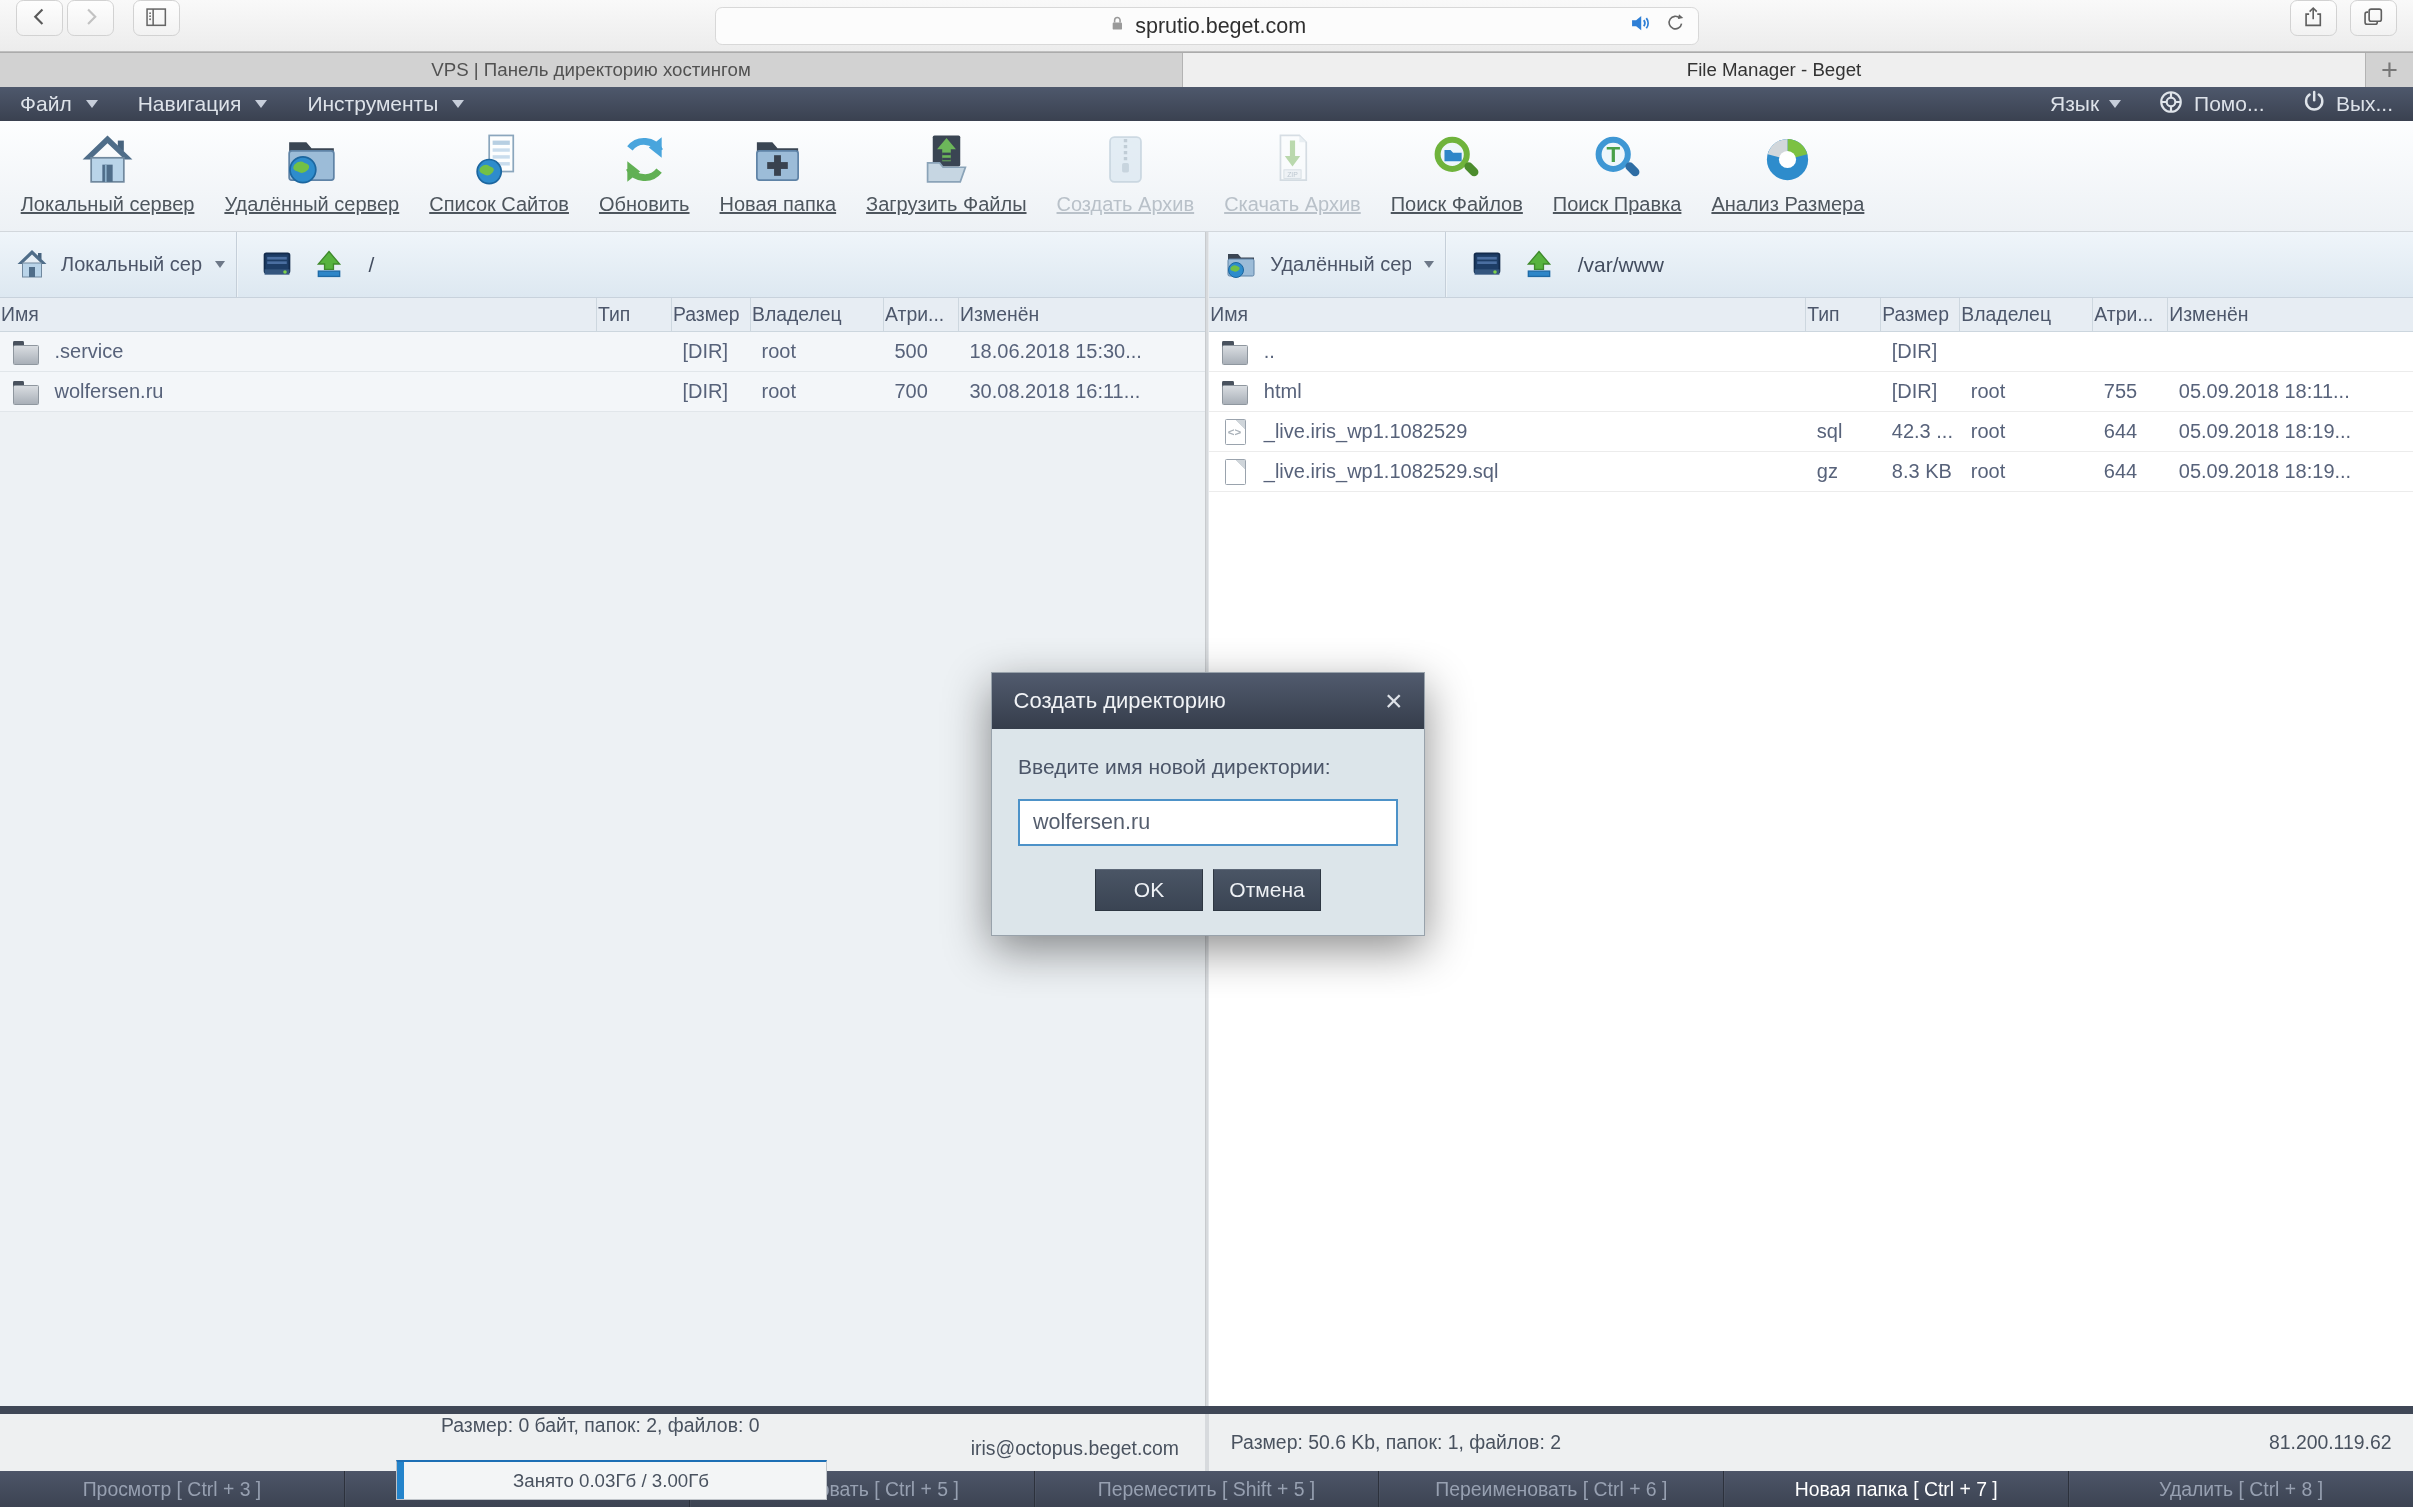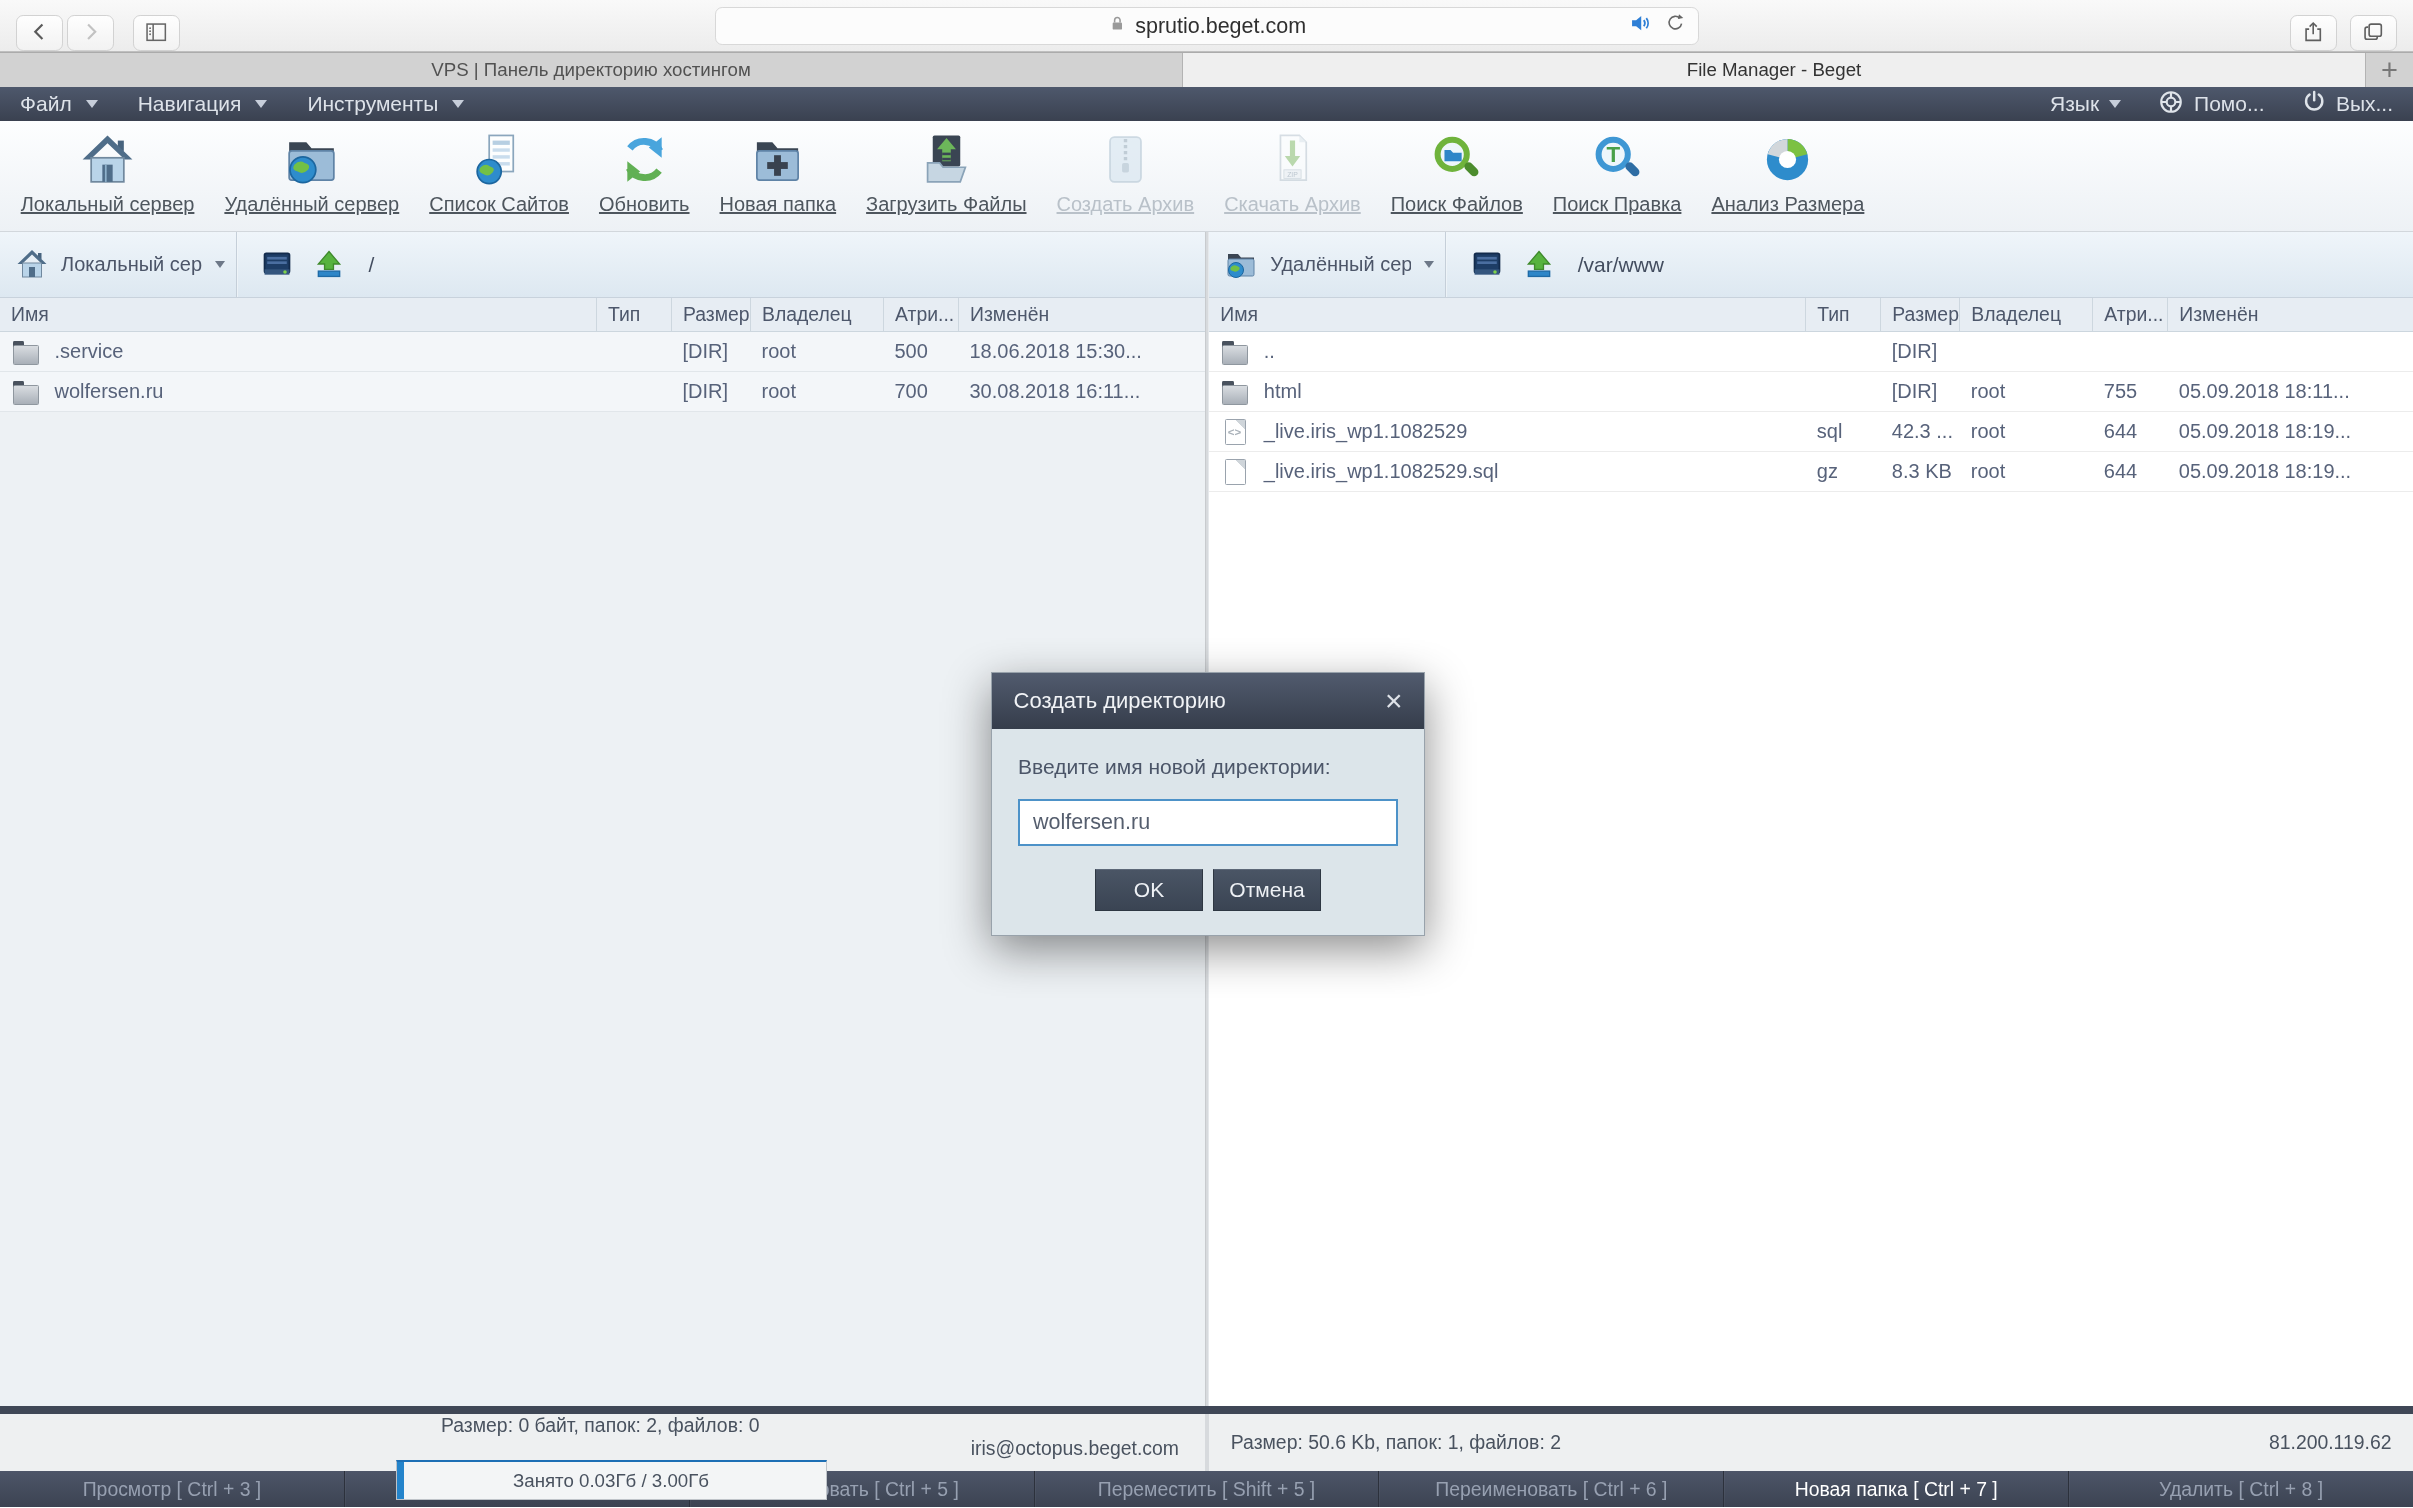--- a/index.html
+++ b/index.html
@@ -1,21 +1,21 @@
 <!DOCTYPE html>
 <html style="font-size:11.5px"><head>
 <meta charset="utf-8">
 <style>
   * { margin:0; padding:0; box-sizing:border-box; }
   body { font-family:"Liberation Sans","DejaVu Sans",sans-serif; background:#fff; }
   .screen { width:2413px; height:1508px; position:relative; overflow:hidden; background:#fff; }
 
   
   .chrome { height:52px; background:linear-gradient(#f9f9f9,#ececec); border-bottom:0.7px solid #bfbfbf;
-            display:flex; align-items:flex-end; padding:0 16px; position:relative; }
+            display:flex; align-items:flex-start; padding:0 16px; position:relative; }
   .nav-group { display:flex; gap:4.3px; }
   .chrome-btn { width:47px; height:36px; background:linear-gradient(#fefefe,#f2f2f2); border:0.7px solid #d2d2d2;
                 border-radius:7.2px; display:flex; align-items:center; justify-content:center; }
   .sidebar-btn { margin-left:18.7px; }
   .url-bar { position:absolute; left:715px; top:7.2px; width:984px; height:38px; background:#fcfcfc;
              border:0.7px solid #d8d8d8; border-radius:7.2px; display:flex; align-items:center; justify-content:center;
              font-size:21.5px; color:#2f2f2f; gap:8.6px; }
   .url-extras { position:absolute; right:11.5px; display:flex; align-items:center; gap:13px; }
   .right-btns { margin-left:auto; display:flex; gap:13px; }
 
@@ -56,21 +56,21 @@
   .server-select { width:237px; height:100%; display:flex; align-items:center; gap:13px; padding:0 11.5px 0 16px;
                    border-right:0.7px solid #c5cfd9; box-shadow:0.7px 0 0 #f3f7fa; }
   .server-label { font-size:20px; color:#4c5568; white-space:nowrap; overflow:hidden; flex:1; }
   .pathbar .caret-down { border-top-color:#6d7888; border-left-width:5.7px; border-right-width:5.7px; border-top-width:7.2px; }
   .path-icons { display:flex; align-items:center; gap:20px; padding-left:24.4px; }
   .path-icons svg { width:32px; height:32px; }
   .path-text { font-size:21px; color:#434d5f; margin-left:23px; }
 
   .theader { height:34px; background:#e7edf3; border-bottom:0.7px solid #ccd6de; display:flex; font-size:19.4px;
              color:#4d576b; flex:none; }
-  .hcell { display:flex; align-items:center; gap:10px; padding-left:11px; height:100%;text-align:right; }
+  .hcell { display:flex; align-items:center; gap:10px; padding-left:1px; height:100%;text-align:right; }
   .hcell.bordered { border-left:0.7px solid #cdd7df; }
   .sort-asc { width:0; height:0; border-left:6.5px solid transparent; border-right:6.5px solid transparent;
               border-bottom:8px solid #55607а; border-bottom-color:#55607a; margin-top:-1.4px; }
 
   .rows { flex:1; overflow:hidden; }
   .panel.left .rows { background:#edf1f4; }
   .panel.right .rows { background:#ffffff; }
   .frow { height:40px; display:flex; align-items:center; font-size:20px; color:#57627a; }
   .panel.left .frow { background:#f3f6f9; border-bottom:0.7px solid #e1e6ea; }
   .panel.right .frow { background:#ffffff; border-bottom:0.7px solid #ececec; }

